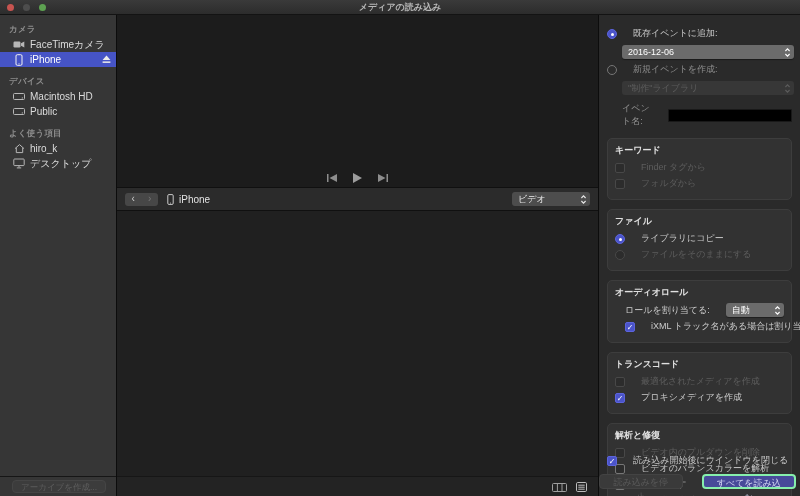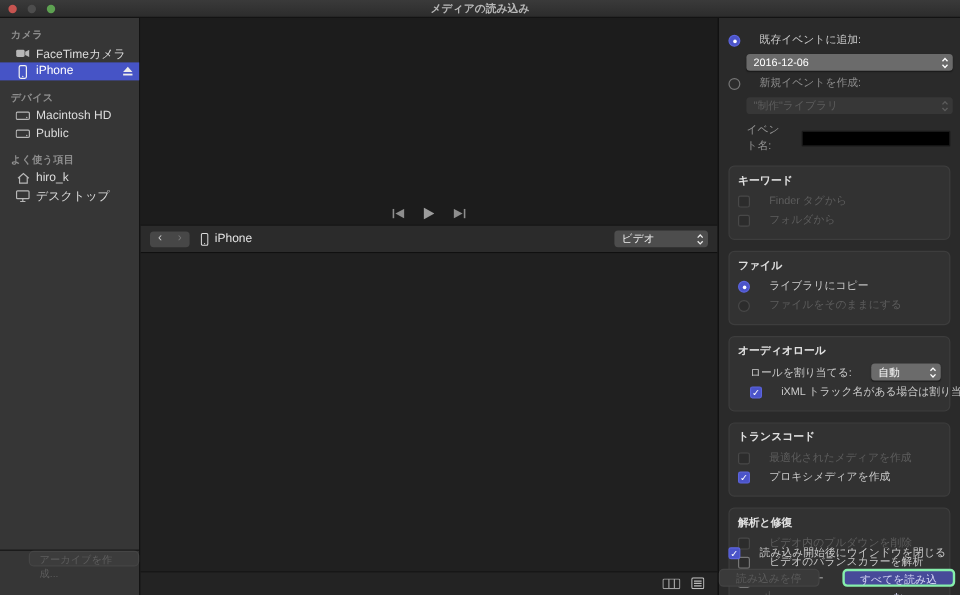--- a/index.html
+++ b/index.html
@@ -21,21 +21,21 @@
   .main { position:absolute; top:15px; bottom:0; left:0; right:0; display:flex; }
   .sidebar { width:117px; background:#363636; border-right:1px solid #0c0c0c; position:relative; }
   .center { flex:1; display:flex; flex-direction:column; background:#1f1f1f; min-width:0; }
   .rightpanel { width:202px; background:#2a2a2a; border-left:1px solid #0c0c0c; position:relative; }
   
   .sb-head { margin:9px 0 1px 9px; font-size:8.5px; font-weight:bold; color:#8e8e8e; letter-spacing:.2px; }
   .sb-item { height:15px; display:flex; align-items:center; gap:5px; padding-left:13px; font-size:10px; color:#dcdcdc; position:relative; }
   .sb-item.selected { background:#4654c6; color:#fff; }
   .sb-item .icn { width:12px; display:flex; justify-content:center; }
   .sb-eject { position:absolute; right:5px; top:3px; }
-  .sidebar-bottom { position:absolute; left:0; right:0; bottom:0; height:38px; border-top:1px solid #161616; display:flex; align-items:flex-start; padding-left:24px; }
+  .sidebar-bottom { position:absolute; left:0; right:0; bottom:0; height:20px; border-top:1px solid #161616; display:flex; align-items:center; padding-left:12px; }
   .archive-btn { height:13px; line-height:12px; padding:0 8px; background:#3c3c3c; border:1px solid #454545; border-radius:4px; font-size:8.5px; color:#5e5e5e; }
   
   .preview { height:172px; background:#1c1c1c; position:relative; }
   .playctrls { position:absolute; left:0; right:0; bottom:4px; display:flex; justify-content:center; align-items:center; gap:16px; }
   .pbtn { display:flex; align-items:center; }
   .devicebar { height:24px; background:#2b2b2b; border-top:1px solid #101010; border-bottom:1px solid #101010; display:flex; align-items:center; padding:0 8px; gap:9px; }
   .segnav { width:33px; height:13px; background:#474747; border-radius:3px; display:flex; }
   .segnav span { flex:1; text-align:center; font-size:10px; line-height:11px; color:#cfcfcf; }
   .segnav span.fwd { color:#767676; }
   .dev-label { display:flex; align-items:center; gap:5px; font-size:10px; color:#e3e3e3; }

